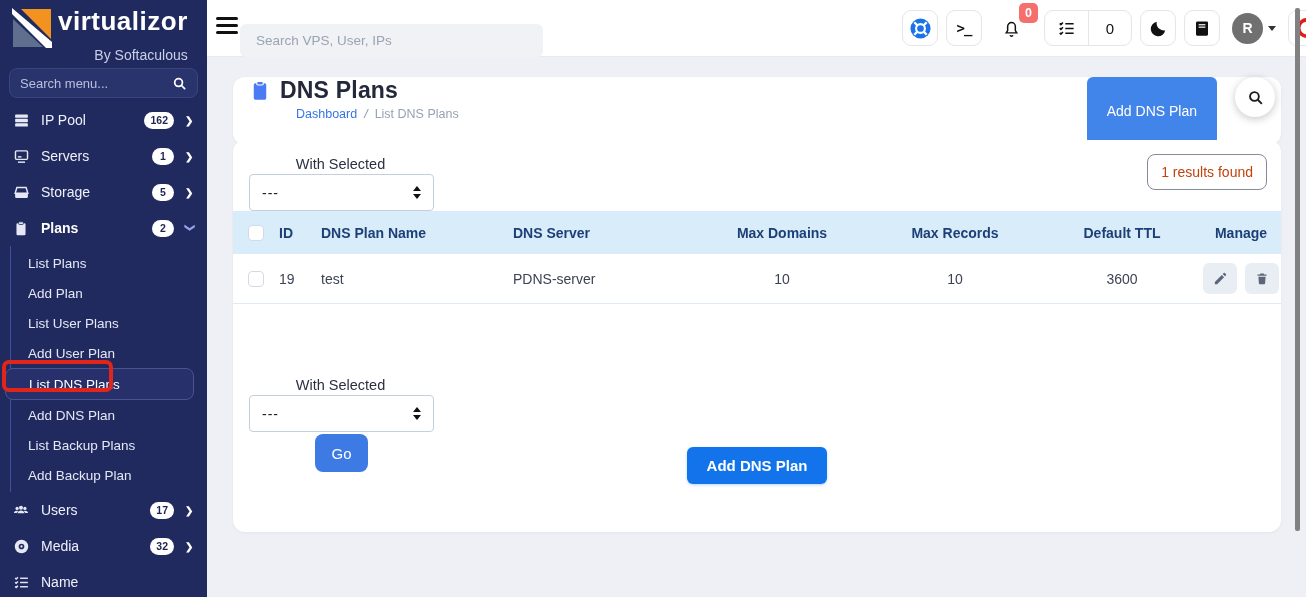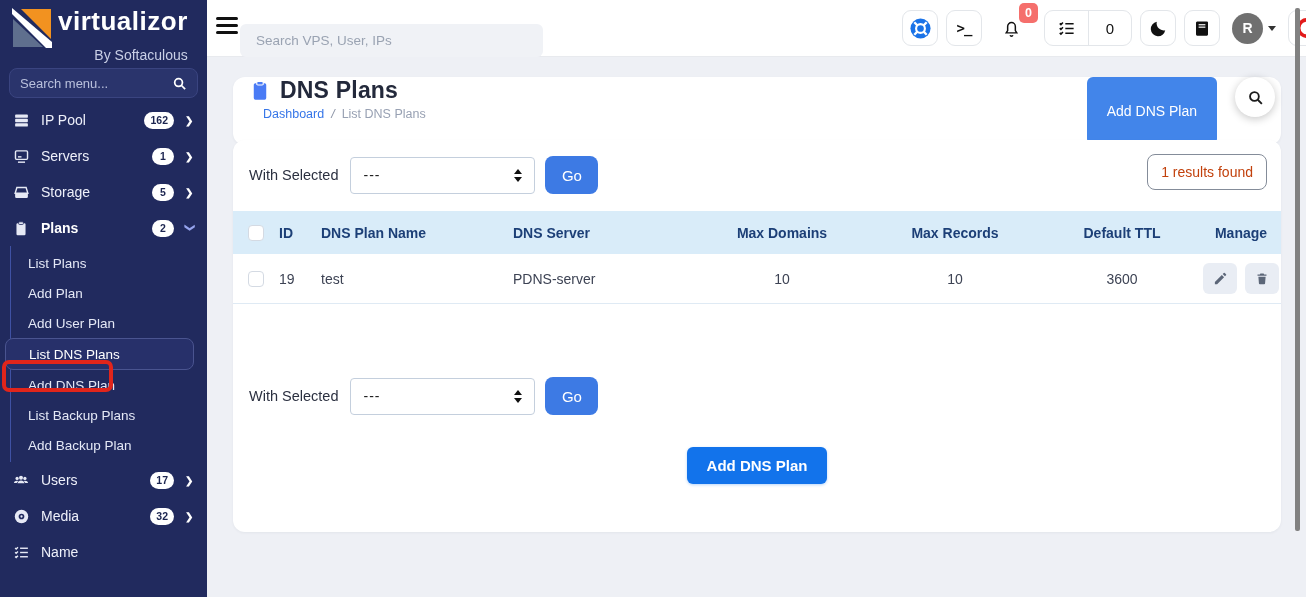--- a/index.html
+++ b/index.html
@@ -89,35 +89,35 @@
   
   .main { position:absolute; left:207px; right:0; top:57px; bottom:0; }
   .card { background:#fff; border-radius:12px; box-shadow:0 1px 3px rgba(20,30,60,.05); }
   .header-card {
     position:absolute; left:26px; right:25px; top:20px; height:68px;
     display:flex; padding:0 6px 0 16px;
   }
   .title-block { flex:1; }
   .title-row { display:flex; align-items:center; gap:9px; }
   .page-title { font-size:23px; font-weight:bold; color:#23293b; letter-spacing:.2px; }
-  .breadcrumb { margin-top:3px; margin-left:14px; font-size:12.5px; display:flex; gap:7px; align-items:center; }
+  .breadcrumb { margin-top:3px; margin-left:47px; font-size:12.5px; display:flex; gap:7px; align-items:center; }
   .bc-home { color:#3575e8; font-weight:500; cursor:pointer; }
   .bc-sep { color:#8b93a5; font-style:italic; }
   .bc-current { color:#98a1b3; }
   .btn-blue {
     background:#4285ea; color:#fff; border:none; border-radius:6px;
     font-size:14px; font-weight:500; padding:10px 20px; cursor:pointer;
     font-family:"Liberation Sans",sans-serif;
   }
   .search-fab {
     width:40px; height:40px; border-radius:50%; background:#fff; margin-left:18px;
     box-shadow:0 2px 8px rgba(0,0,0,.22); display:flex; align-items:center; justify-content:center; cursor:pointer;
   }
   .content-card { position:absolute; left:26px; right:25px; top:83px; height:392px; }
-  .bulk-row { position:absolute; left:16px; display:flex; align-items:center; gap:10px; }
+  .bulk-row { position:absolute; left:16px; display:flex; align-items:center; gap:2px;flex-direction:column; }
   .bulk-top { top:16px; }
   .bulk-bottom { top:237px; }
   .bulk-label { font-size:14.5px; color:#2b3040; margin-right:2px; }
   .select-box {
     width:185px; height:37px; background:#fff; border:1px solid #c4cfdd; border-radius:4px;
     display:flex; align-items:center; padding:0 12px; cursor:pointer;
   }
   .select-value { flex:1; font-size:14px; color:#222; letter-spacing:1px; }
   .sort-arrows { display:flex; flex-direction:column; gap:3px; align-items:center; }
   .tri-up { width:0; height:0; border-left:4.5px solid transparent; border-right:4.5px solid transparent; border-bottom:5.5px solid #111; }
@@ -221,20 +221,23 @@
       <span class="pill">2</span>
       <span class="chev down" style="transform:rotate(90deg)">❯</span>
     </div>
 
     <div class="submenu">
       <div class="submenu-item">
           <span>List Plans</span>
         </div>
       <div class="submenu-item">
           <span>Add Plan</span>
+        </div>
+      <div class="submenu-item">
+          <span>List User Plans</span>
         </div>
       <div class="submenu-item">
           <span>Add User Plan</span>
         </div>
       <div class="submenu-item active">
           <span>List DNS Plans</span>
         </div>
       <div class="submenu-item">
           <span>Add DNS Plan</span>
         </div>

